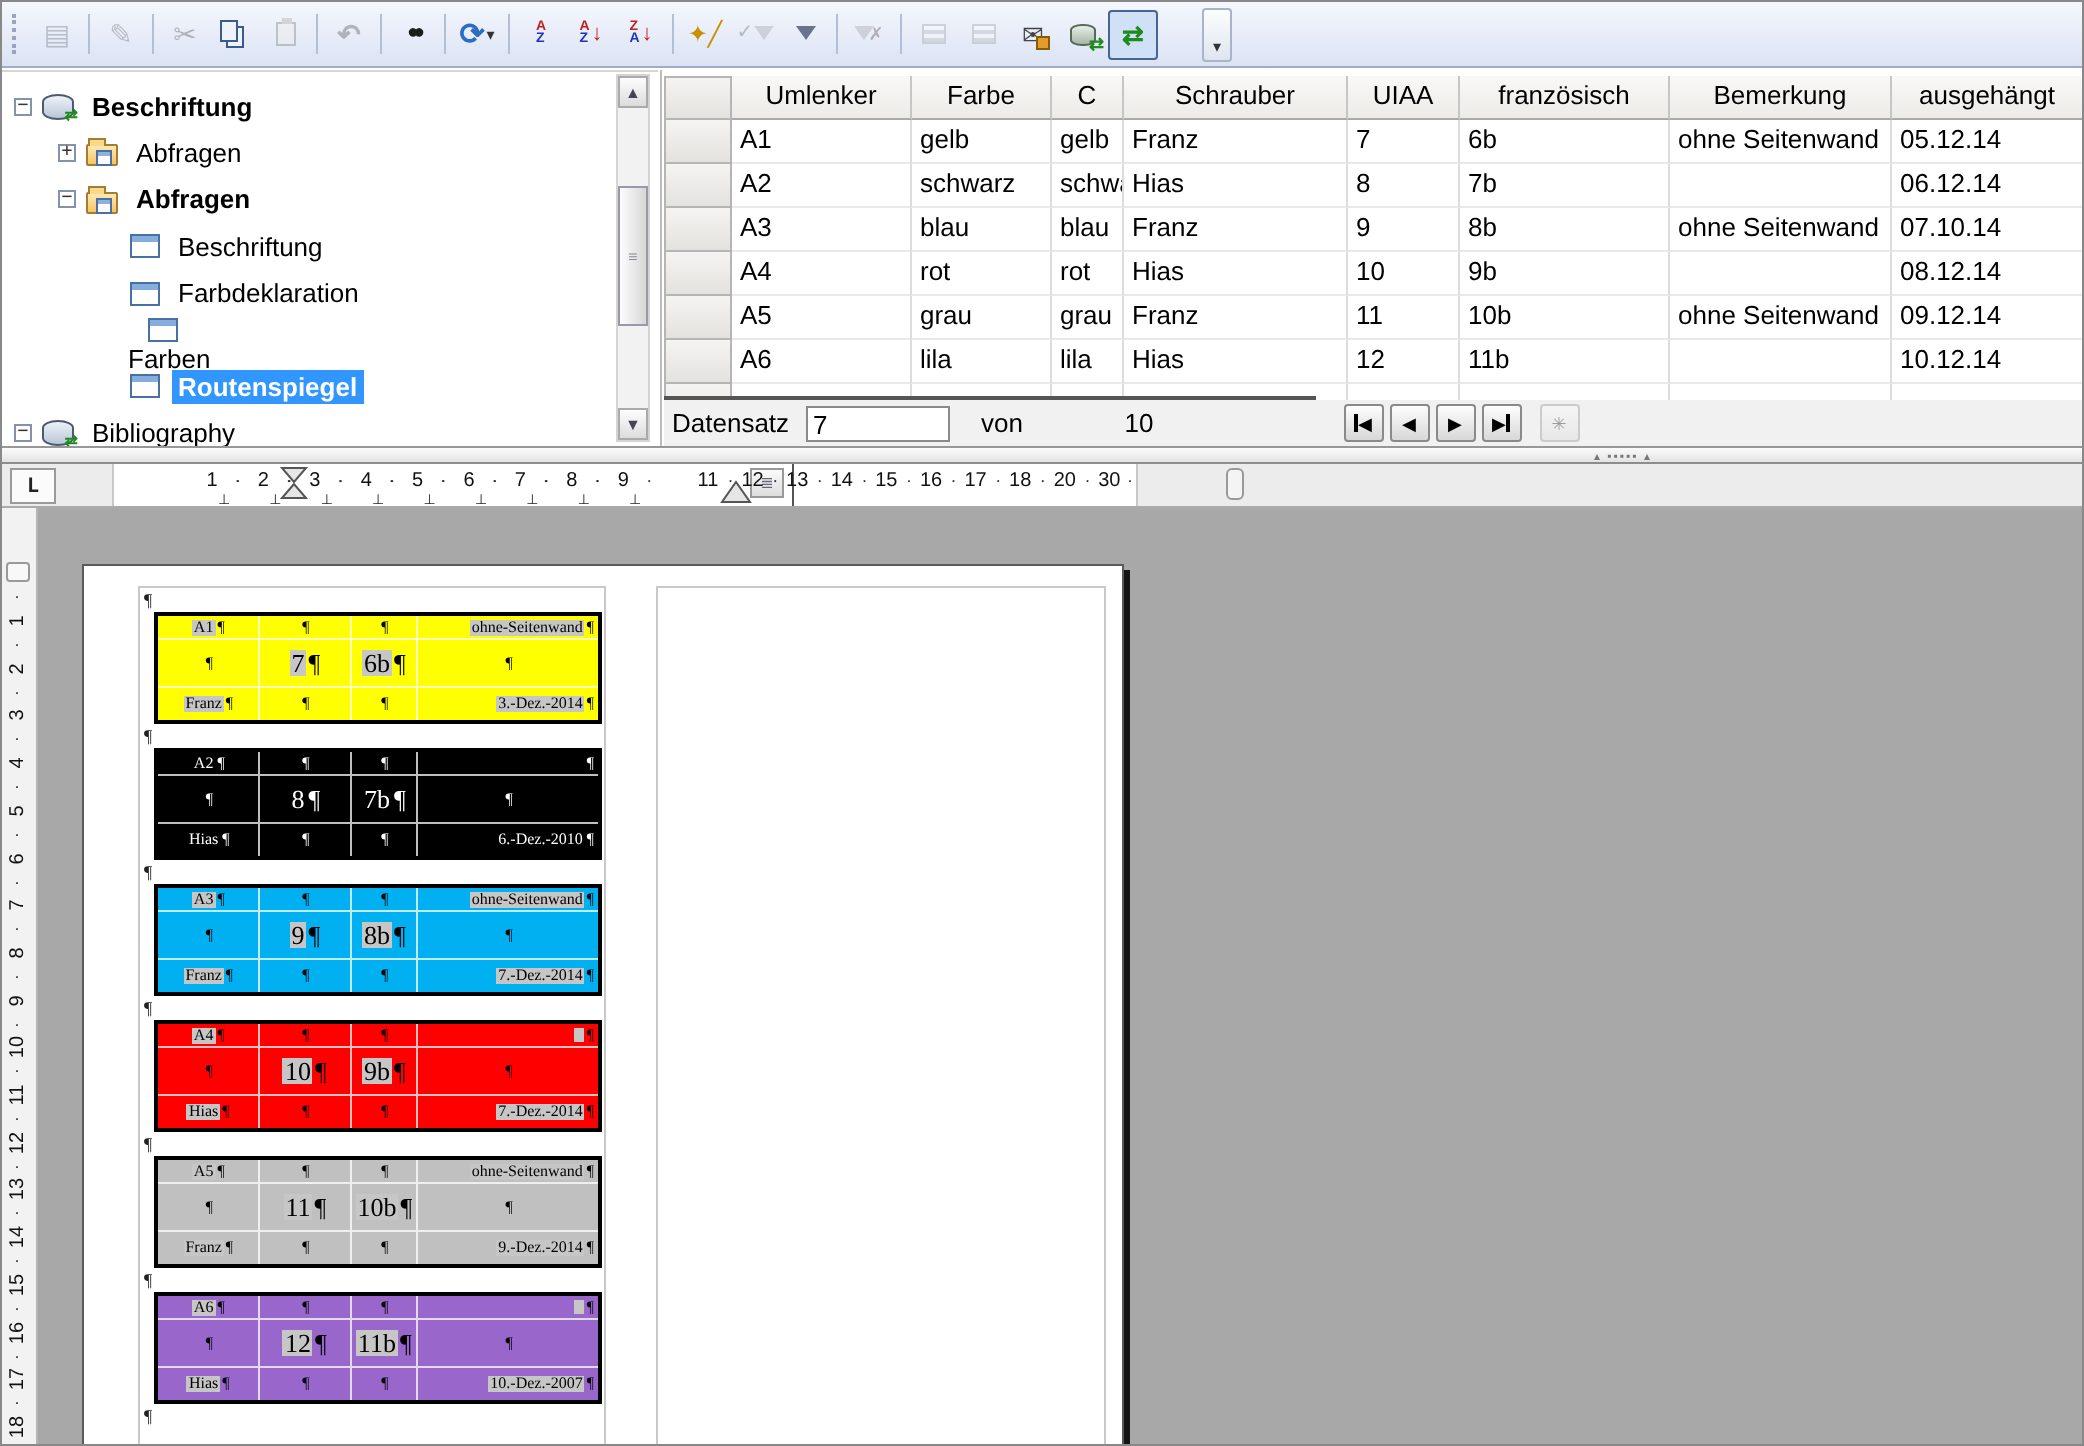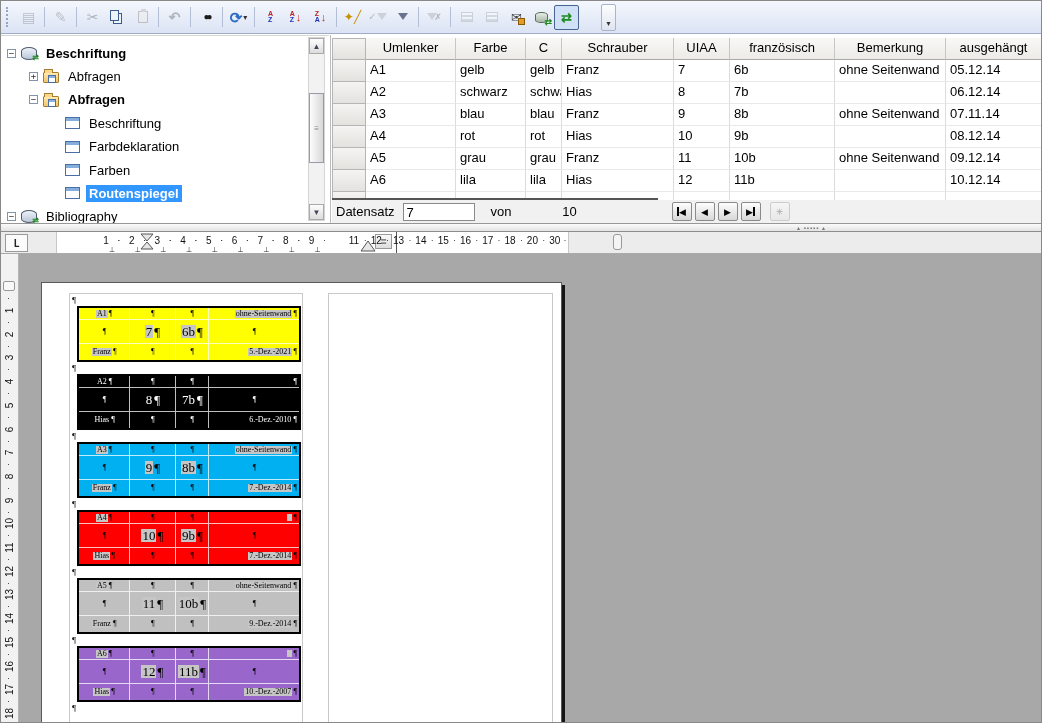--- a/index.html
+++ b/index.html
@@ -268,21 +268,21 @@
         <div class="trow" style="top: 76.2px; left: 50px;">
           <span class="texp-spacer"></span>
           <span class="ticon i-table"></span>
           <span class="tlabel">Beschriftung</span>
         </div>
         <div class="trow" style="top: 99.6px; left: 50px;">
           <span class="texp-spacer"></span>
           <span class="ticon i-table"></span>
           <span class="tlabel">Farbdeklaration</span>
         </div>
-        <div class="trow" style="top: 123px; left: 50px;">
+        <div class="trow" style="top: 123px; left: 60px; flex-direction: column;">
           <span class="texp-spacer"></span>
           <span class="ticon i-table"></span>
           <span class="tlabel">Farben</span>
         </div>
         <div class="trow" style="top: 146.4px; left: 50px;">
           <span class="texp-spacer"></span>
           <span class="ticon i-table"></span>
           <span class="tlabel bold selected">Routenspiegel</span>
         </div>
         <div class="trow" style="top: 169.8px; left: 6px;">
@@ -333,21 +333,21 @@
         </div>
         <div class="grow">
           <span class="grhdr" style="width: 34px;"></span>
           <span class="gcell" style="width: 90px;">A3</span>
           <span class="gcell" style="width: 70px;">blau</span>
           <span class="gcell" style="width: 36px;">blau</span>
           <span class="gcell" style="width: 112px;">Franz</span>
           <span class="gcell" style="width: 56px;">9</span>
           <span class="gcell" style="width: 105px;">8b</span>
           <span class="gcell" style="width: 111px;">ohne Seitenwand</span>
-          <span class="gcell" style="width: 96px;">07.11.14</span>
+          <span class="gcell" style="width: 96px;">07.10.14</span>
         </div>
         <div class="grow">
           <span class="grhdr" style="width: 34px;"></span>
           <span class="gcell" style="width: 90px;">A4</span>
           <span class="gcell" style="width: 70px;">rot</span>
           <span class="gcell" style="width: 36px;">rot</span>
           <span class="gcell" style="width: 112px;">Hias</span>
           <span class="gcell" style="width: 56px;">10</span>
           <span class="gcell" style="width: 105px;">9b</span>
           <span class="gcell" style="width: 111px;"></span>
@@ -564,21 +564,21 @@
                 <span class="fld">Franz</span>
                 <span class="pmark">¶</span>
               </span>
               <span class="lcell lc2" style="color:#000000">
                 <span class="pmark">¶</span>
               </span>
               <span class="lcell lc3" style="color:#000000">
                 <span class="pmark">¶</span>
               </span>
               <span class="lcell lc4 right" style="color:#000000">
-                <span class="fld">5.-Dez.-2021</span>
+                <span class="fld">3.-Dez.-2014</span>
                 <span class="pmark">¶</span>
               </span>
             </div>
           </div>
           <div class="pline">¶</div>
           <div class="ltable" style="background: rgb(0, 0, 0);">
             <div class="lrow lr1">
               <span class="lcell lc1" style="color:#ffffff">
                 <span class="fld noshade">A2</span>
                 <span class="pmark">¶</span>

